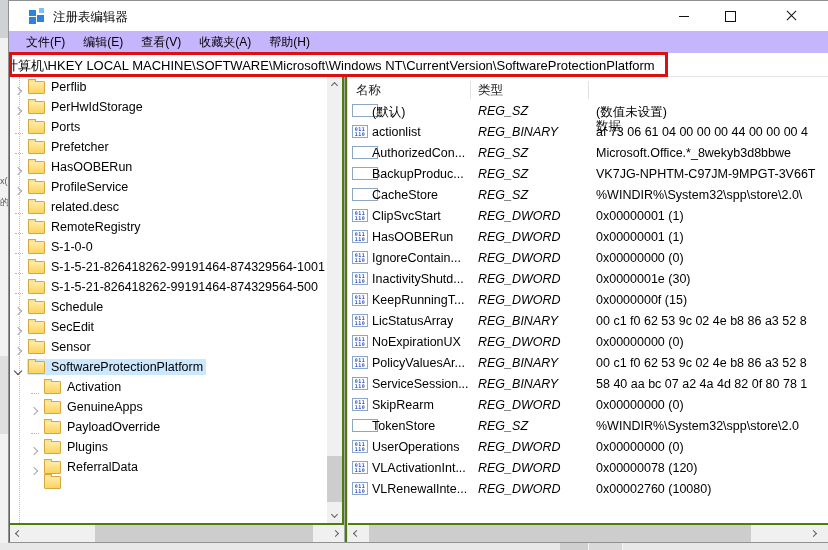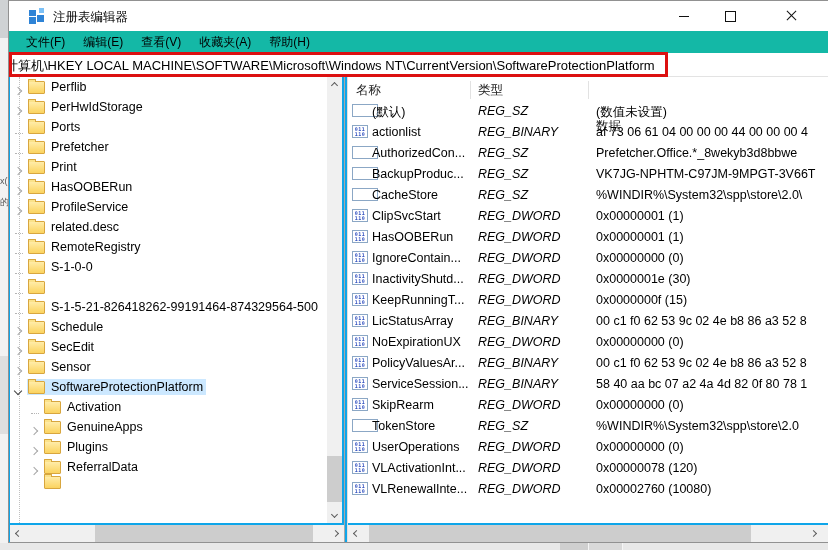--- a/index.html
+++ b/index.html
@@ -29,32 +29,32 @@
   .title{position:absolute;left:44px;top:8px;font-size:12.5px;color:#000;}
   .caption-btn{position:absolute;top:0;width:46px;height:30px;display:flex;align-items:center;justify-content:center;}
   .btn-min{left:652px;} .btn-max{left:698px;} .btn-close{left:744px;width:76px;}
   .glyph-min{width:10px;height:1px;background:#111;}
   .glyph-max{width:9px;height:9px;border:1px solid #111;}
   .glyph-close{position:relative;width:12px;height:12px;}
   .glyph-close i{position:absolute;left:0;top:5px;width:13px;height:1px;background:#111;}
   .glyph-close i:first-child{transform:rotate(45deg);} .glyph-close i:last-child{transform:rotate(-45deg);}
 
   
-  .menubar{position:absolute;left:0;top:30px;right:0;height:22px;background:#14b8a6;display:flex;align-items:center;padding-left:8px;}
+  .menubar{position:absolute;left:0;top:30px;right:0;height:22px;background:#c4b5fd;display:flex;align-items:center;padding-left:8px;}
   .menu-item{font-size:12px;color:#000;padding:2px 9px;}
 
   
   .addrwrap{position:absolute;left:0;top:52px;right:0;height:24px;background:#fff;border-bottom:1px solid #e3e3e3;box-sizing:border-box;}
   .addr{position:absolute;left:0;top:0;width:100%;height:23px;border:none;outline:none;
     font-family:"Liberation Sans","DejaVu Sans",sans-serif;font-size:13px;color:#000;
     padding:3px 0 0 2px;text-indent:-6px;box-sizing:border-box;background:transparent;}
   .redbox{position:absolute;left:0px;top:-1px;width:659px;height:25px;border:3px solid #dc1010;box-sizing:border-box;pointer-events:none;z-index:5;}
 
   
-  .content{position:absolute;left:0;top:76px;right:0;bottom:0;background:#0ea5e9;}
+  .content{position:absolute;left:0;top:76px;right:0;bottom:0;background:#4d7c0f;}
   .treepane{position:absolute;left:1px;top:0;width:317px;bottom:19px;overflow:hidden;background:#fff;}
   .split{position:absolute;left:335px;top:0;width:1px;bottom:0;background:#a8a8a8;}
   .split2{position:absolute;left:338px;top:0;width:1px;bottom:0;background:#e0e0e0;}
 
   .tree-item{position:relative;height:20px;display:flex;align-items:center;white-space:nowrap;font-size:12.5px;}
   .tree-item .arrow{position:absolute;top:6px;width:8px;height:8px;}
   .chv{display:inline-block;width:5px;height:5px;border:solid #a6a6a6;border-width:0 1.2px 1.2px 0;transform:rotate(-45deg);}
   .chv.open{border-color:#404040;transform:rotate(45deg);margin-top:-1px;}
   .stub{display:inline-block;width:8px;border-top:1px dotted #b5b5b5;margin-top:4px;}
   .lvl0 .arrow{left:5px;} .lvl1 .arrow{left:21px;}
@@ -175,27 +175,20 @@
               <span class="arrow"><span class="stub"></span></span>
               <span class="node">
                 <span class="folder"></span>
                 <span>Prefetcher</span>
               </span>
             </div>
             <div class="tree-item lvl0">
               <span class="arrow"><span class="chv"></span></span>
               <span class="node">
                 <span class="folder"></span>
-                <span>Print</span>
-              </span>
-            </div>
-            <div class="tree-item lvl0">
-              <span class="arrow"><span class="chv"></span></span>
-              <span class="node">
-                <span class="folder"></span>
                 <span>HasOOBERun</span>
               </span>
             </div>
             <div class="tree-item lvl0">
               <span class="arrow"><span class="chv"></span></span>
               <span class="node">
                 <span class="folder"></span>
                 <span>ProfileService</span>
               </span>
             </div>
@@ -217,20 +210,21 @@
               <span class="arrow"><span class="stub"></span></span>
               <span class="node">
                 <span class="folder"></span>
                 <span>S-1-0-0</span>
               </span>
             </div>
             <div class="tree-item lvl0">
               <span class="arrow"><span class="stub"></span></span>
               <span class="node">
                 <span class="folder"></span>
+                <span>S-1-5-21-826418262-99191464-874329564-1001</span>
               </span>
             </div>
             <div class="tree-item lvl0">
               <span class="arrow"><span class="stub"></span></span>
               <span class="node">
                 <span class="folder"></span>
                 <span>S-1-5-21-826418262-99191464-874329564-500</span>
               </span>
             </div>
             <div class="tree-item lvl0">
@@ -266,20 +260,27 @@
               <span class="node">
                 <span class="folder"></span>
                 <span>Activation</span>
               </span>
             </div>
             <div class="tree-item lvl1">
               <span class="arrow"><span class="chv"></span></span>
               <span class="node">
                 <span class="folder"></span>
                 <span>GenuineApps</span>
+              </span>
+            </div>
+            <div class="tree-item lvl1">
+              <span class="arrow"><span class="stub"></span></span>
+              <span class="node">
+                <span class="folder"></span>
+                <span>PayloadOverride</span>
               </span>
             </div>
             <div class="tree-item lvl1">
               <span class="arrow"><span class="chv"></span></span>
               <span class="node">
                 <span class="folder"></span>
                 <span>Plugins</span>
               </span>
             </div>
             <div class="tree-item lvl1">
@@ -330,21 +331,21 @@
               <span class="vicon bin">011
 110</span>
               <span class="c-name">actionlist</span>
               <span class="c-type">REG_BINARY</span>
               <span class="c-data">af 73 06 61 04 00 00 00 44 00 00 00 4</span>
             </div>
             <div class="lrow">
               <span class="vicon str">ab</span>
               <span class="c-name">AuthorizedCon...</span>
               <span class="c-type">REG_SZ</span>
-              <span class="c-data">Prefetcher.Office.*_8wekyb3d8bbwe</span>
+              <span class="c-data">Microsoft.Office.*_8wekyb3d8bbwe</span>
             </div>
             <div class="lrow">
               <span class="vicon str">ab</span>
               <span class="c-name">BackupProduc...</span>
               <span class="c-type">REG_SZ</span>
               <span class="c-data">VK7JG-NPHTM-C97JM-9MPGT-3V66T</span>
             </div>
             <div class="lrow">
               <span class="vicon str">ab</span>
               <span class="c-name">CacheStore</span>

